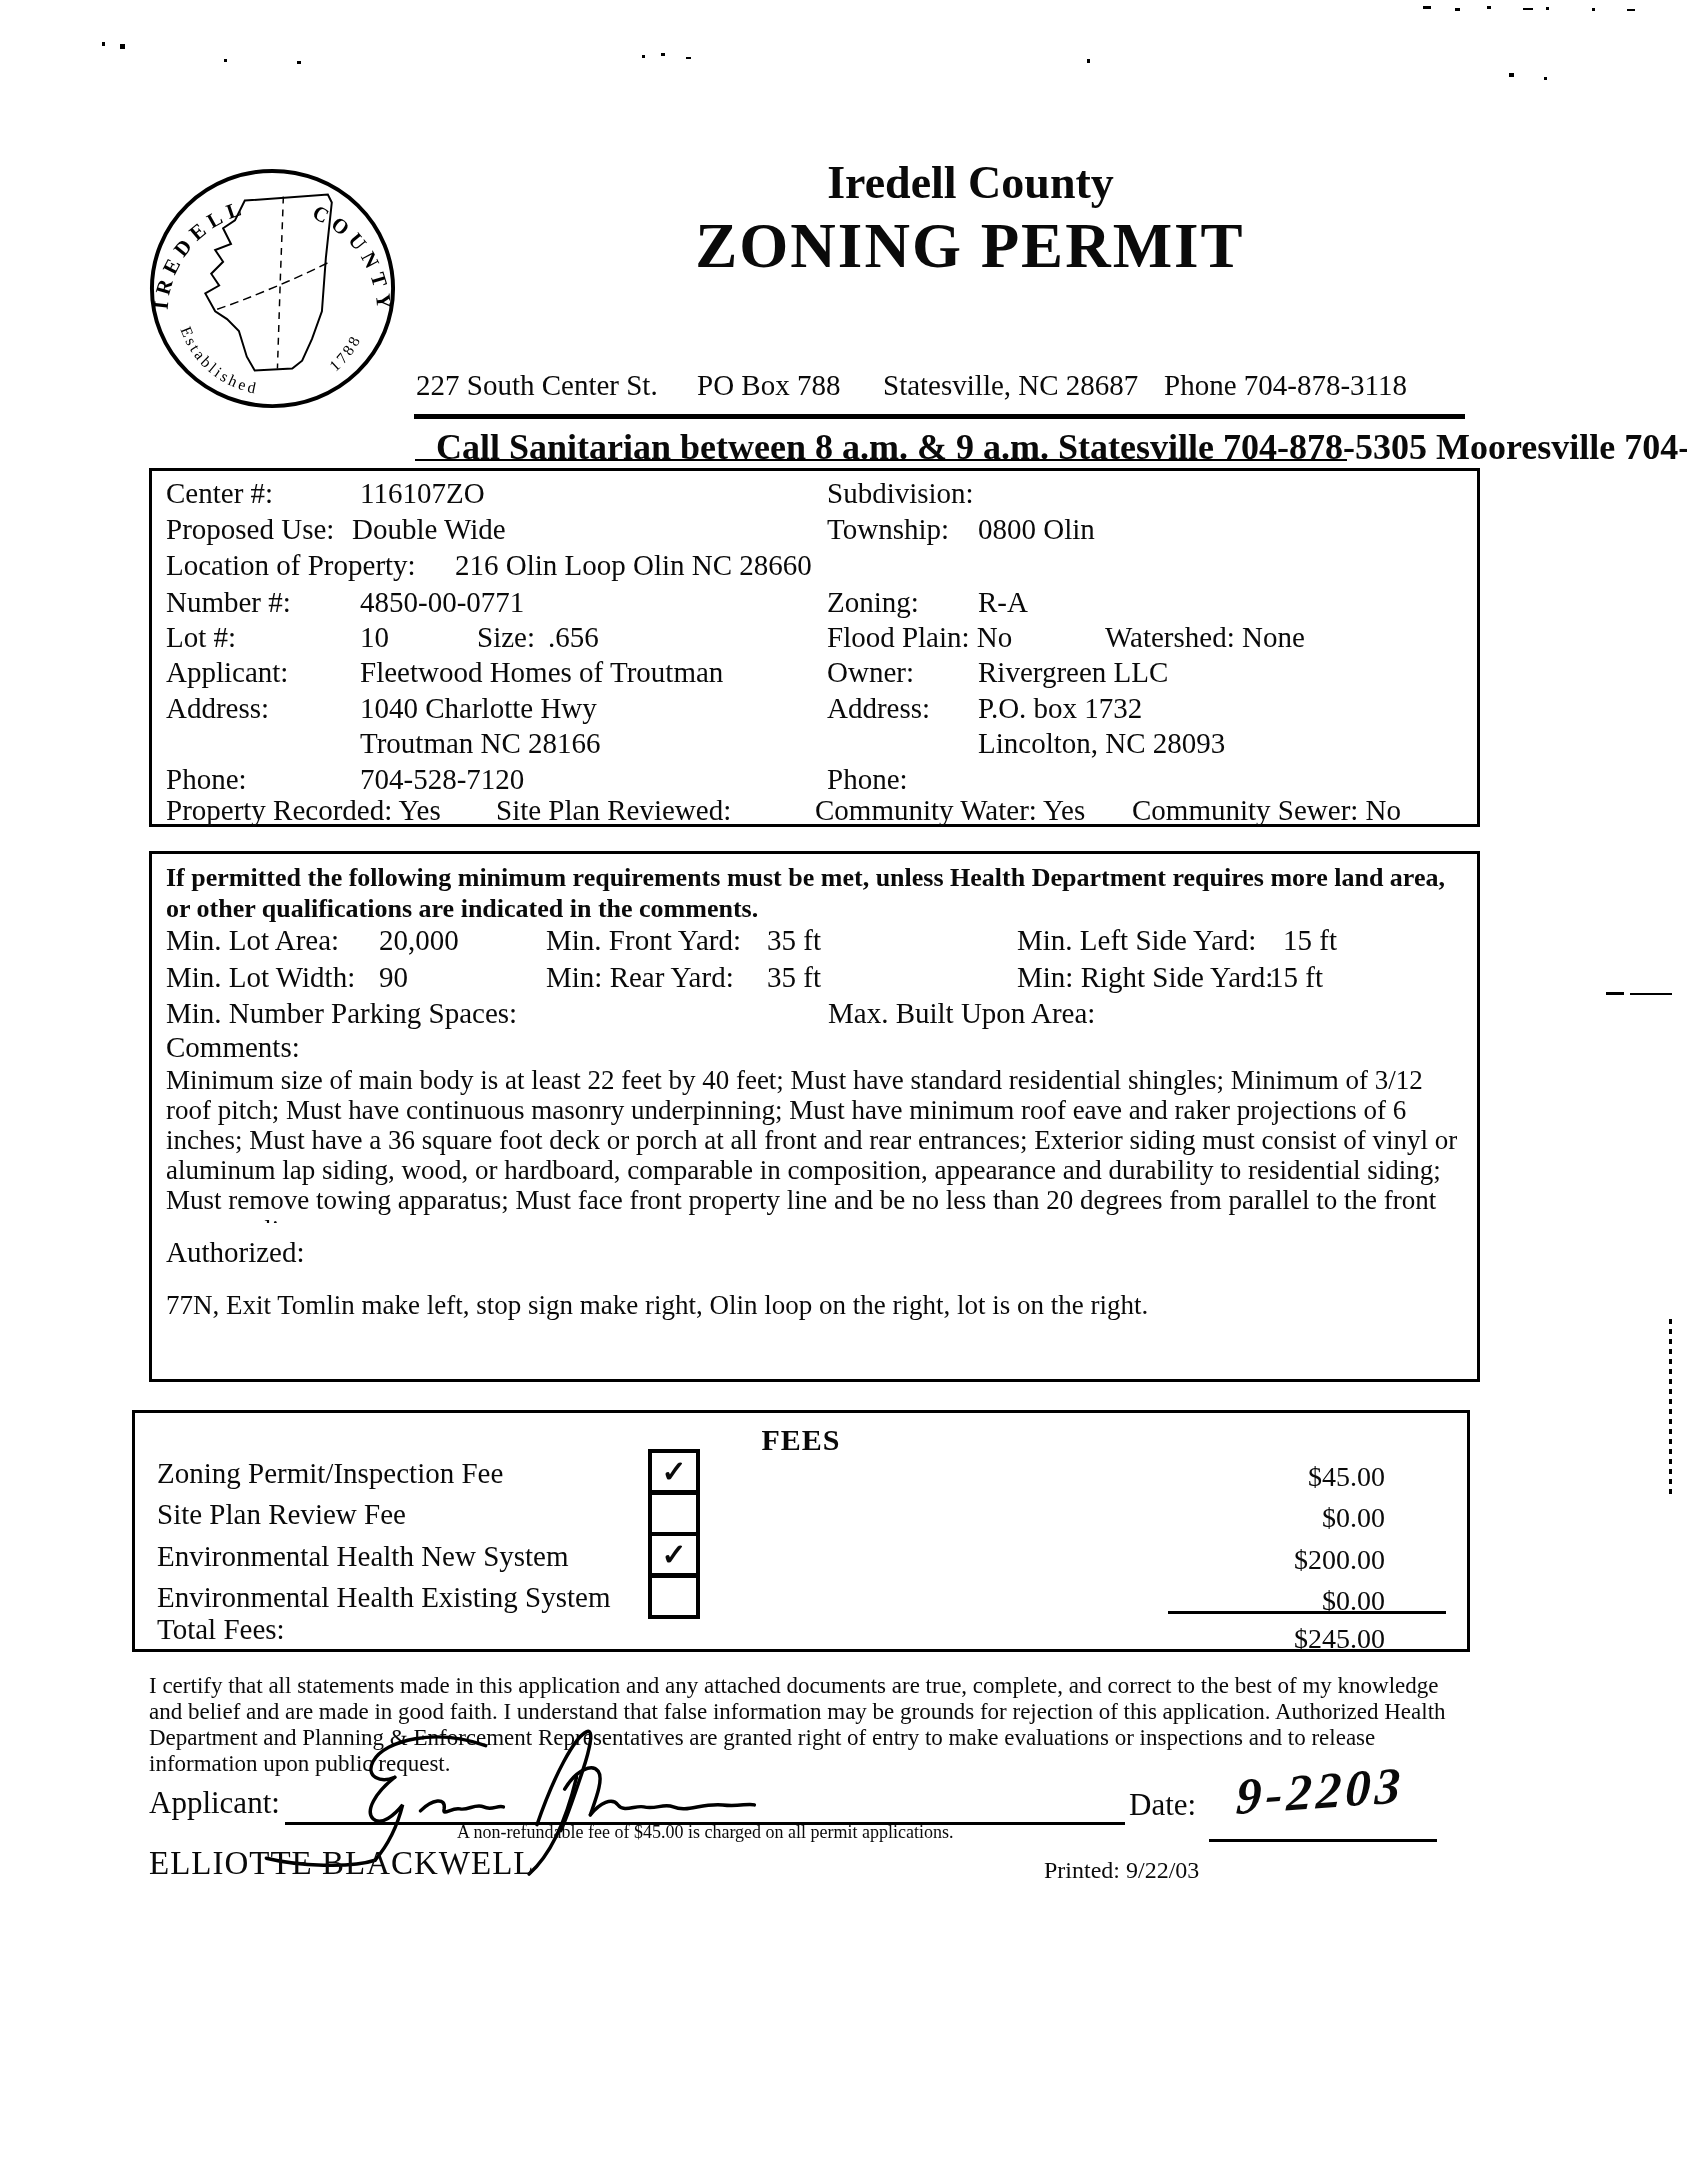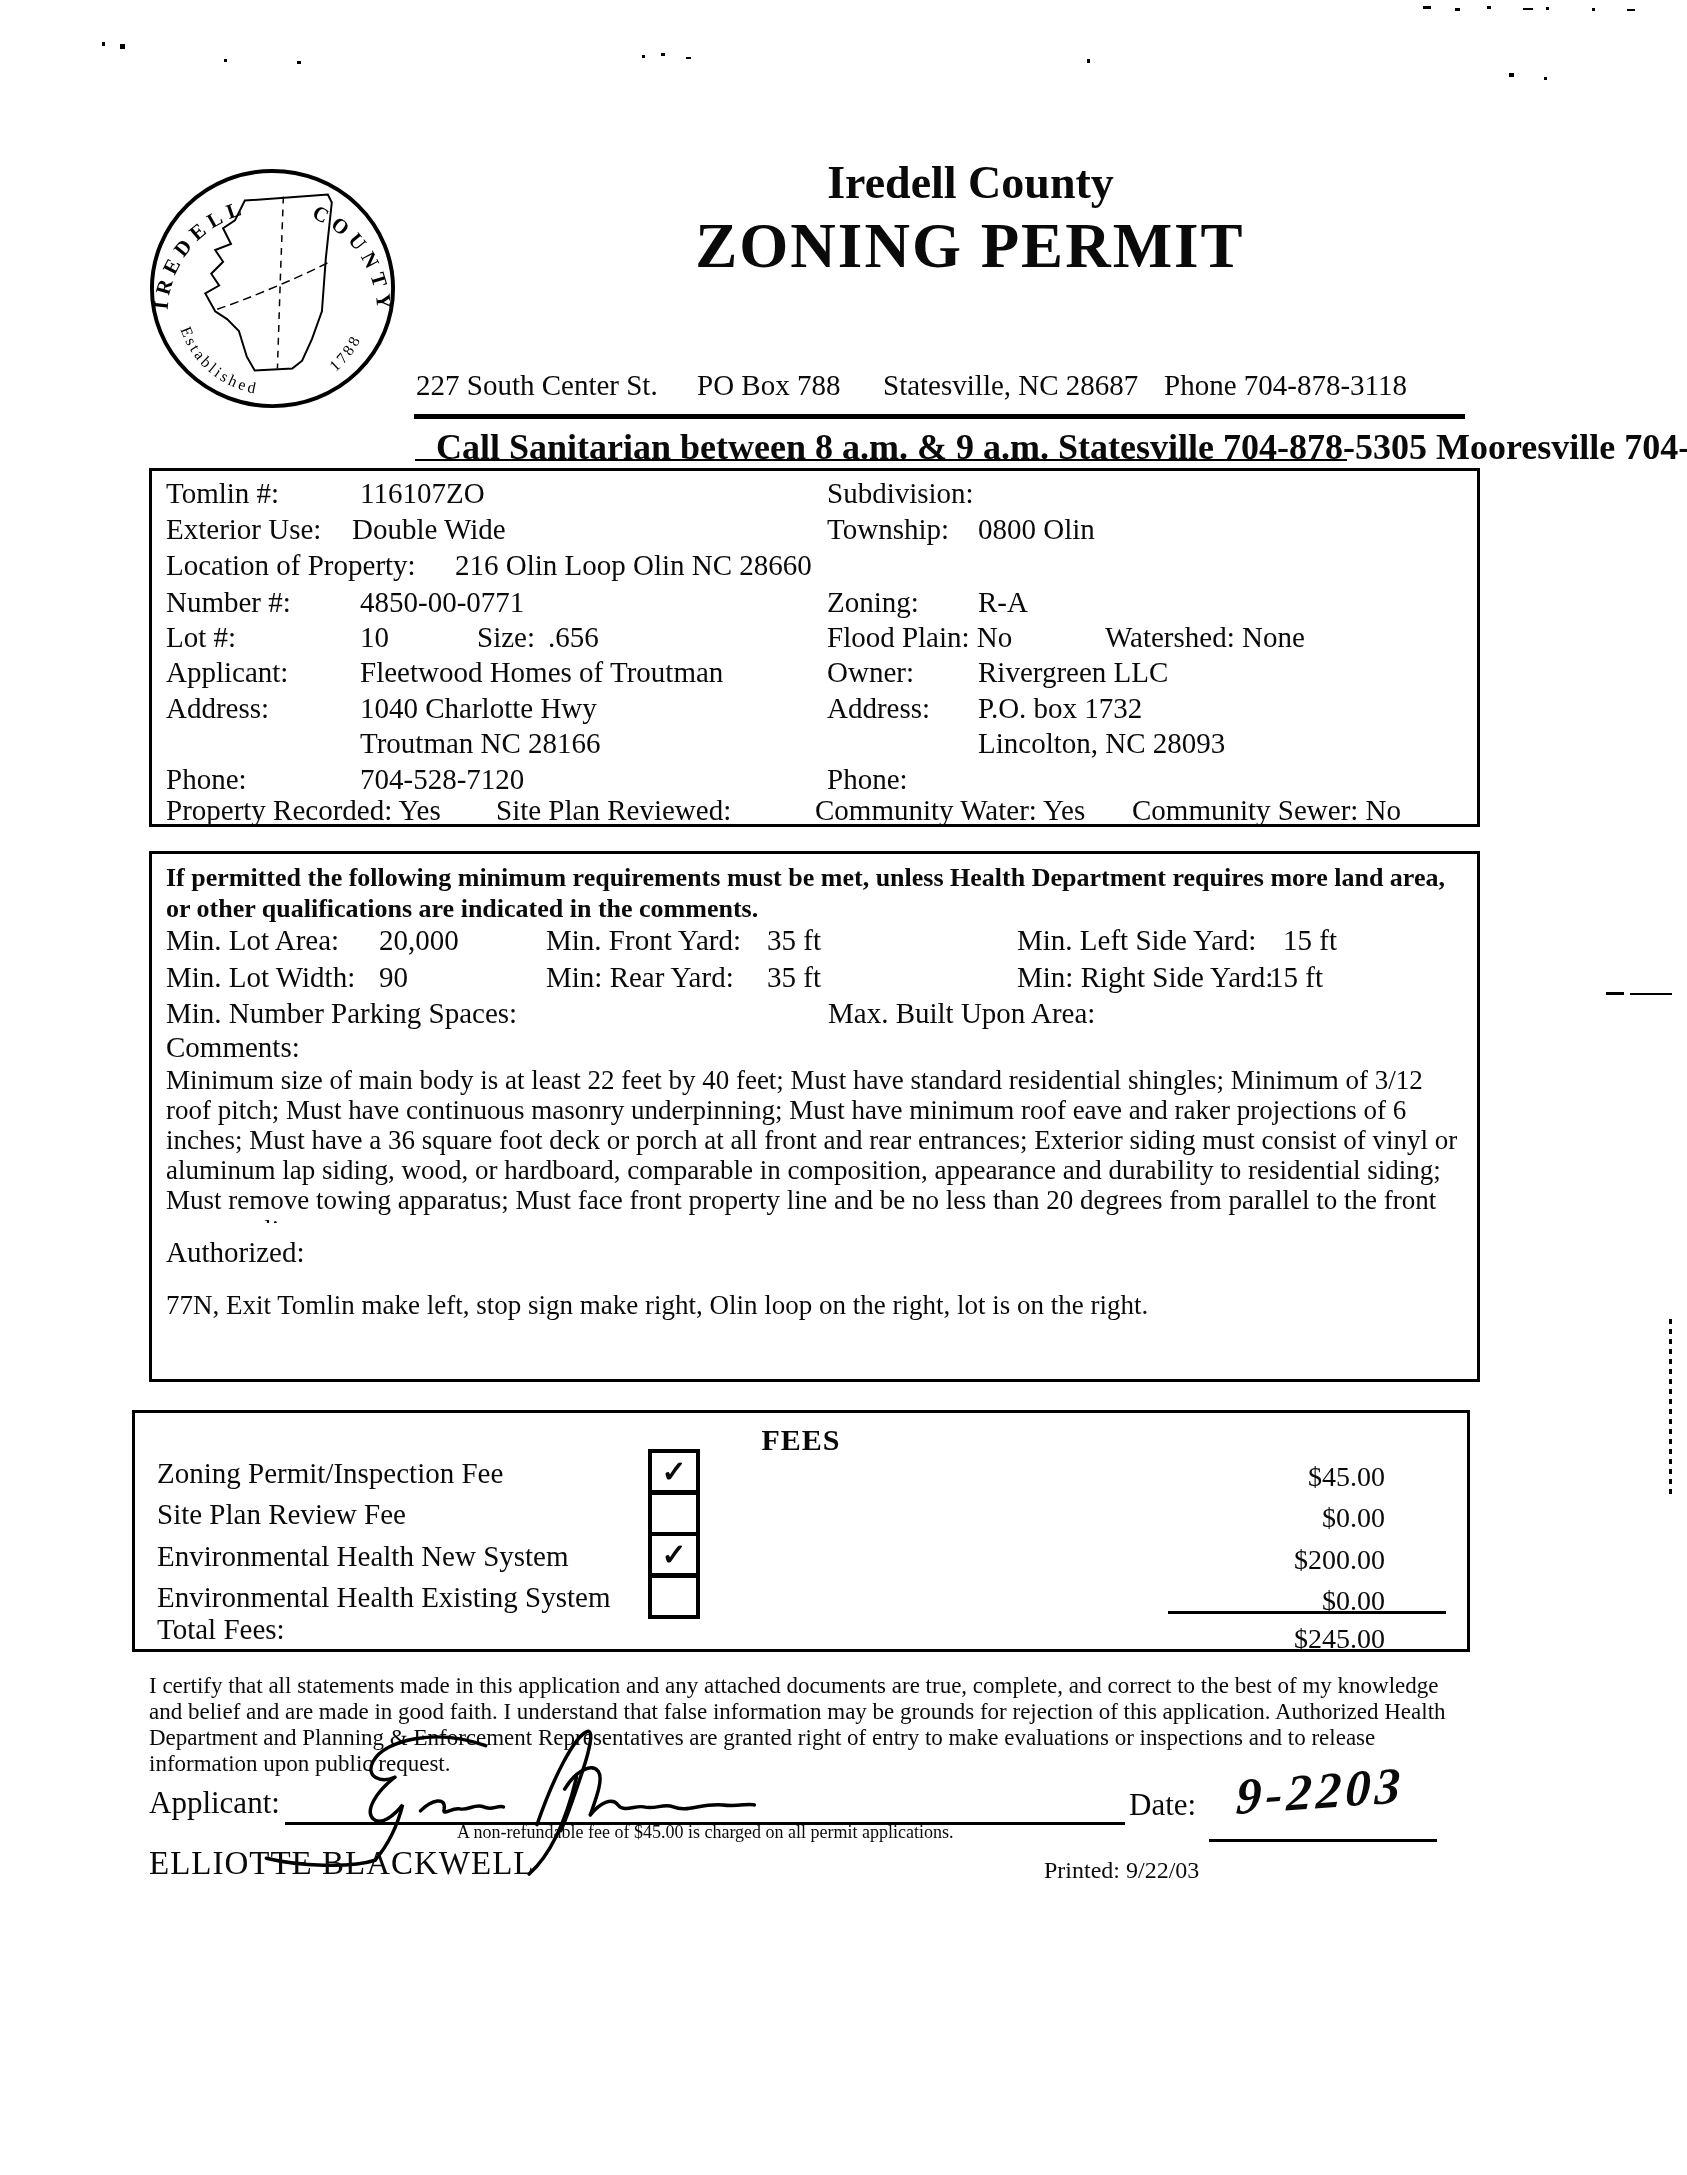--- a/index.html
+++ b/index.html
@@ -78,23 +78,23 @@
   <div class="abs t29" style="left:883px;top:368px">Statesville, NC 28687</div>
   <div class="abs t29" style="left:1164px;top:368px">Phone 704-878-3118</div>
 
   <div class="hline" style="left:414px;top:414px;width:1051px;height:5px"></div>
 
   <div class="abs bold" style="left:436px;top:426px;font-size:36px;white-space:nowrap">Call Sanitarian between 8 a.m. &amp; 9 a.m. Statesville 704-878-5305 Mooresville 704-664-5281</div>
   <div class="hline" style="left:415px;top:459px;width:932px;height:2px"></div>
 
   <div class="boxed" style="left:149px;top:468px;width:1325px;height:353px">
 
-    <div class="abs t29" style="left:14px;top:5px">Tomlin #:</div>
+    <div class="abs t29" style="left:14px;top:5px">Center #:</div>
     <div class="abs t29" style="left:208px;top:5px">116107ZO</div>
-    <div class="abs t29" style="left:14px;top:41px">Exterior Use:</div>
+    <div class="abs t29" style="left:14px;top:41px">Proposed Use:</div>
     <div class="abs t29" style="left:200px;top:41px">Double Wide</div>
     <div class="abs t29" style="left:14px;top:77px">Location of Property:</div>
     <div class="abs t29" style="left:303px;top:77px">216 Olin Loop Olin NC 28660</div>
     <div class="abs t29" style="left:14px;top:114px">Number #:</div>
     <div class="abs t29" style="left:208px;top:114px">4850-00-0771</div>
     <div class="abs t29" style="left:14px;top:149px">Lot #:</div>
     <div class="abs t29" style="left:208px;top:149px">10</div>
     <div class="abs t29" style="left:325px;top:149px">Size:</div>
     <div class="abs t29" style="left:396px;top:149px">.656</div>
     <div class="abs t29" style="left:14px;top:184px">Applicant:</div>

